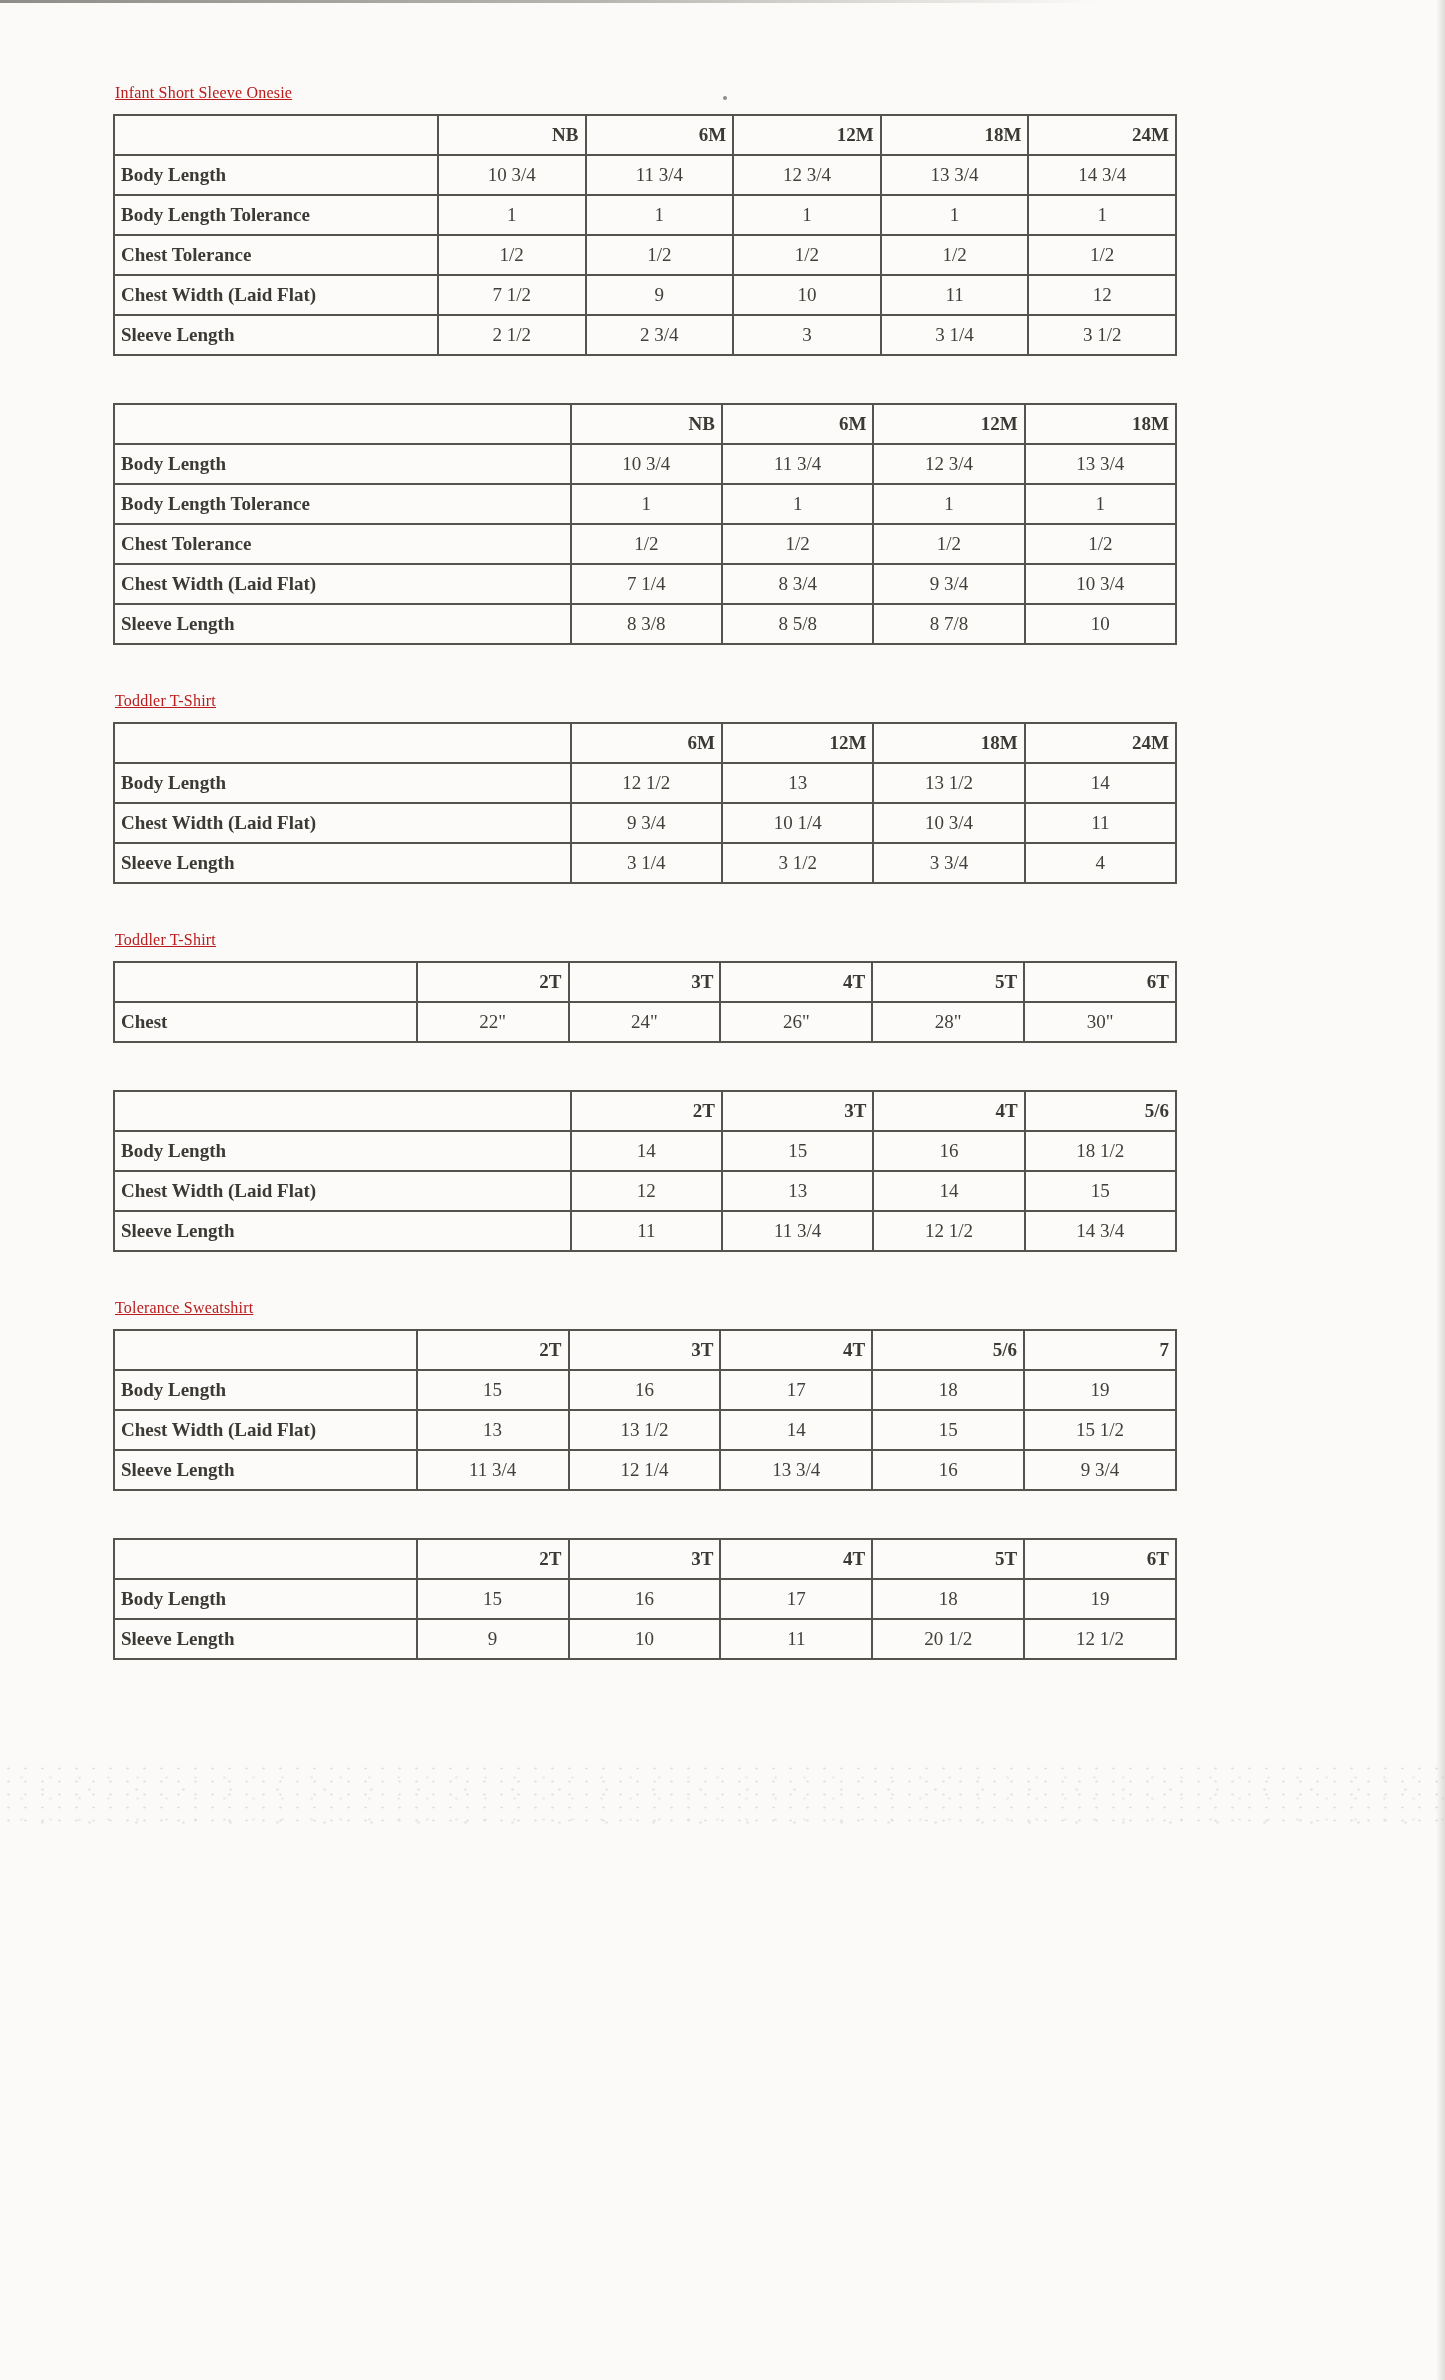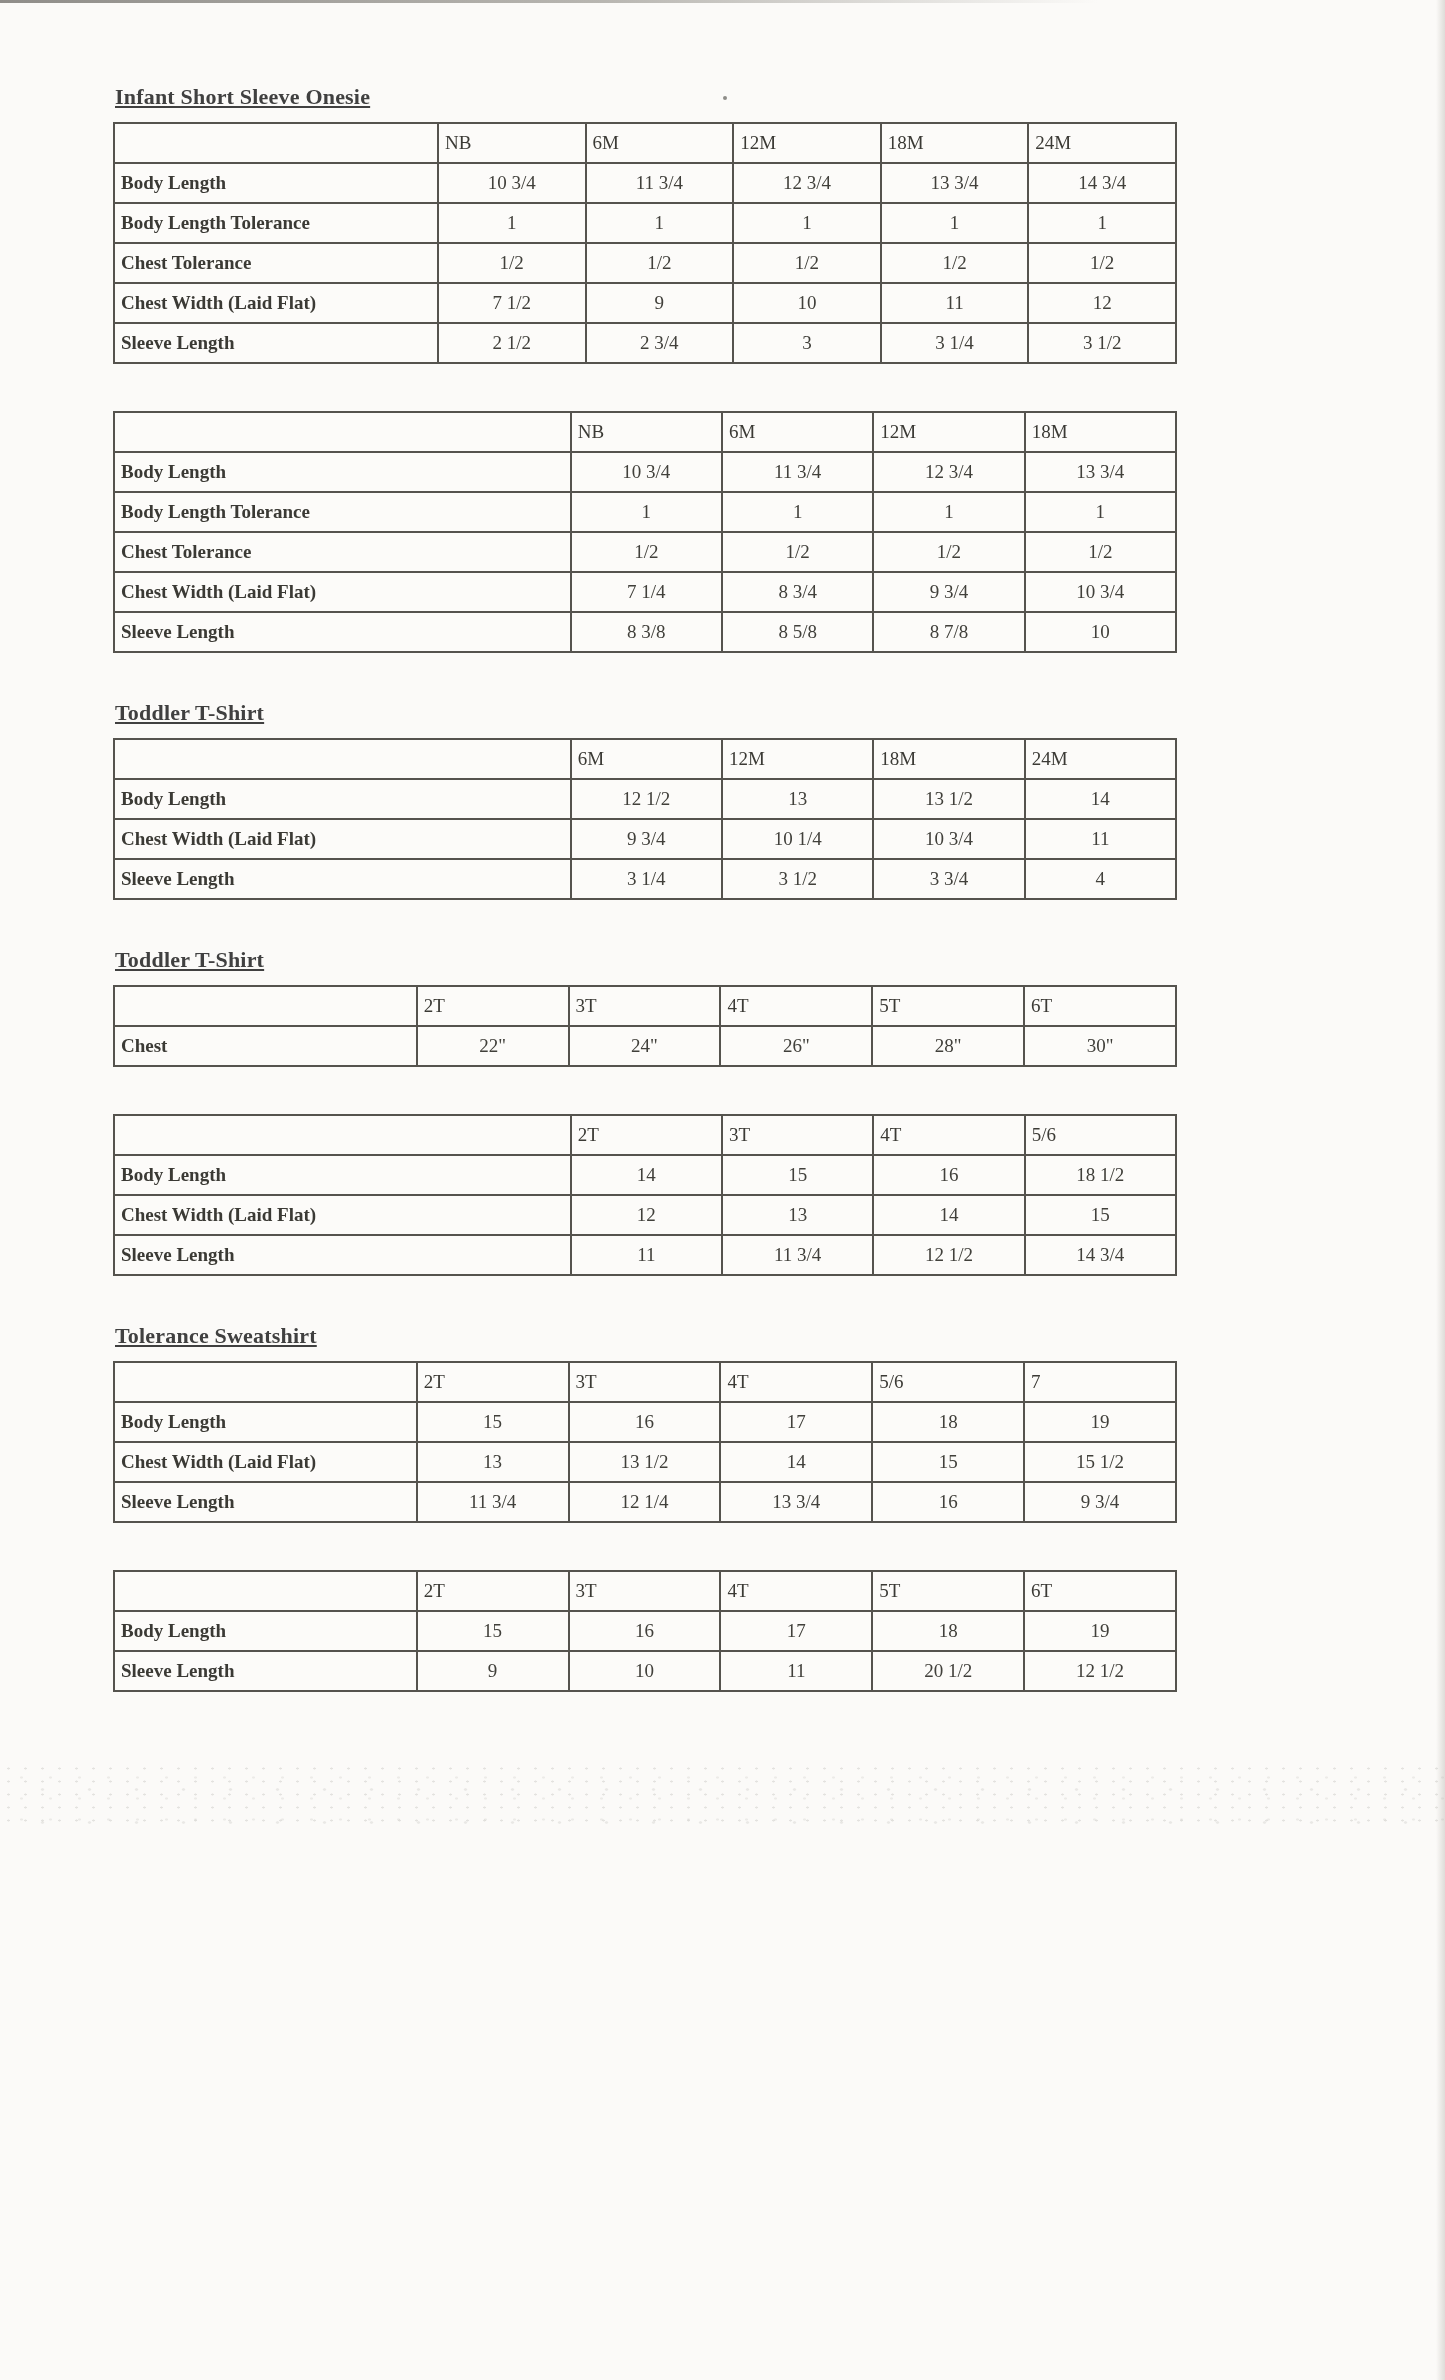--- a/index.html
+++ b/index.html
@@ -49,45 +49,45 @@
     background: #8d8c88;
   }
   .content {
     position: absolute;
     left: 113px;
     top: 84px;
     width: 1064px;
   }
   .block { margin-bottom: 47px; }
   .section-title {
-    font-size: 22px;
-    font-weight: bold;
+    font-size: 16px;
+    font-weight: normal;
     margin: 0 0 12px 2px;
     text-decoration: underline;
     letter-spacing: 0.2px;
-    color: #404040;
+    color: #b91c1c;
   }
   table.size-table {
     width: 100%;
     border-collapse: collapse;
     table-layout: fixed;
     background: #fcfbf9;
   }
   table.size-table th,
   table.size-table td {
     border: 2px solid #55534e;
     height: 38px;
     font-size: 19px;
     padding: 0 6px;
     overflow: hidden;
     white-space: nowrap;
   }
   table.size-table th.col-header {
-    font-weight: normal;
-    text-align: left;
+    font-weight: bold;
+    text-align: right;
     color: #3b3a35;
   }
   table.size-table th.corner { background: #fcfbf9; }
   table.size-table td.row-label {
     font-weight: bold;
     text-align: left;
     color: #3b3a35;
   }
   table.size-table td.size-value {
     text-align: center;

